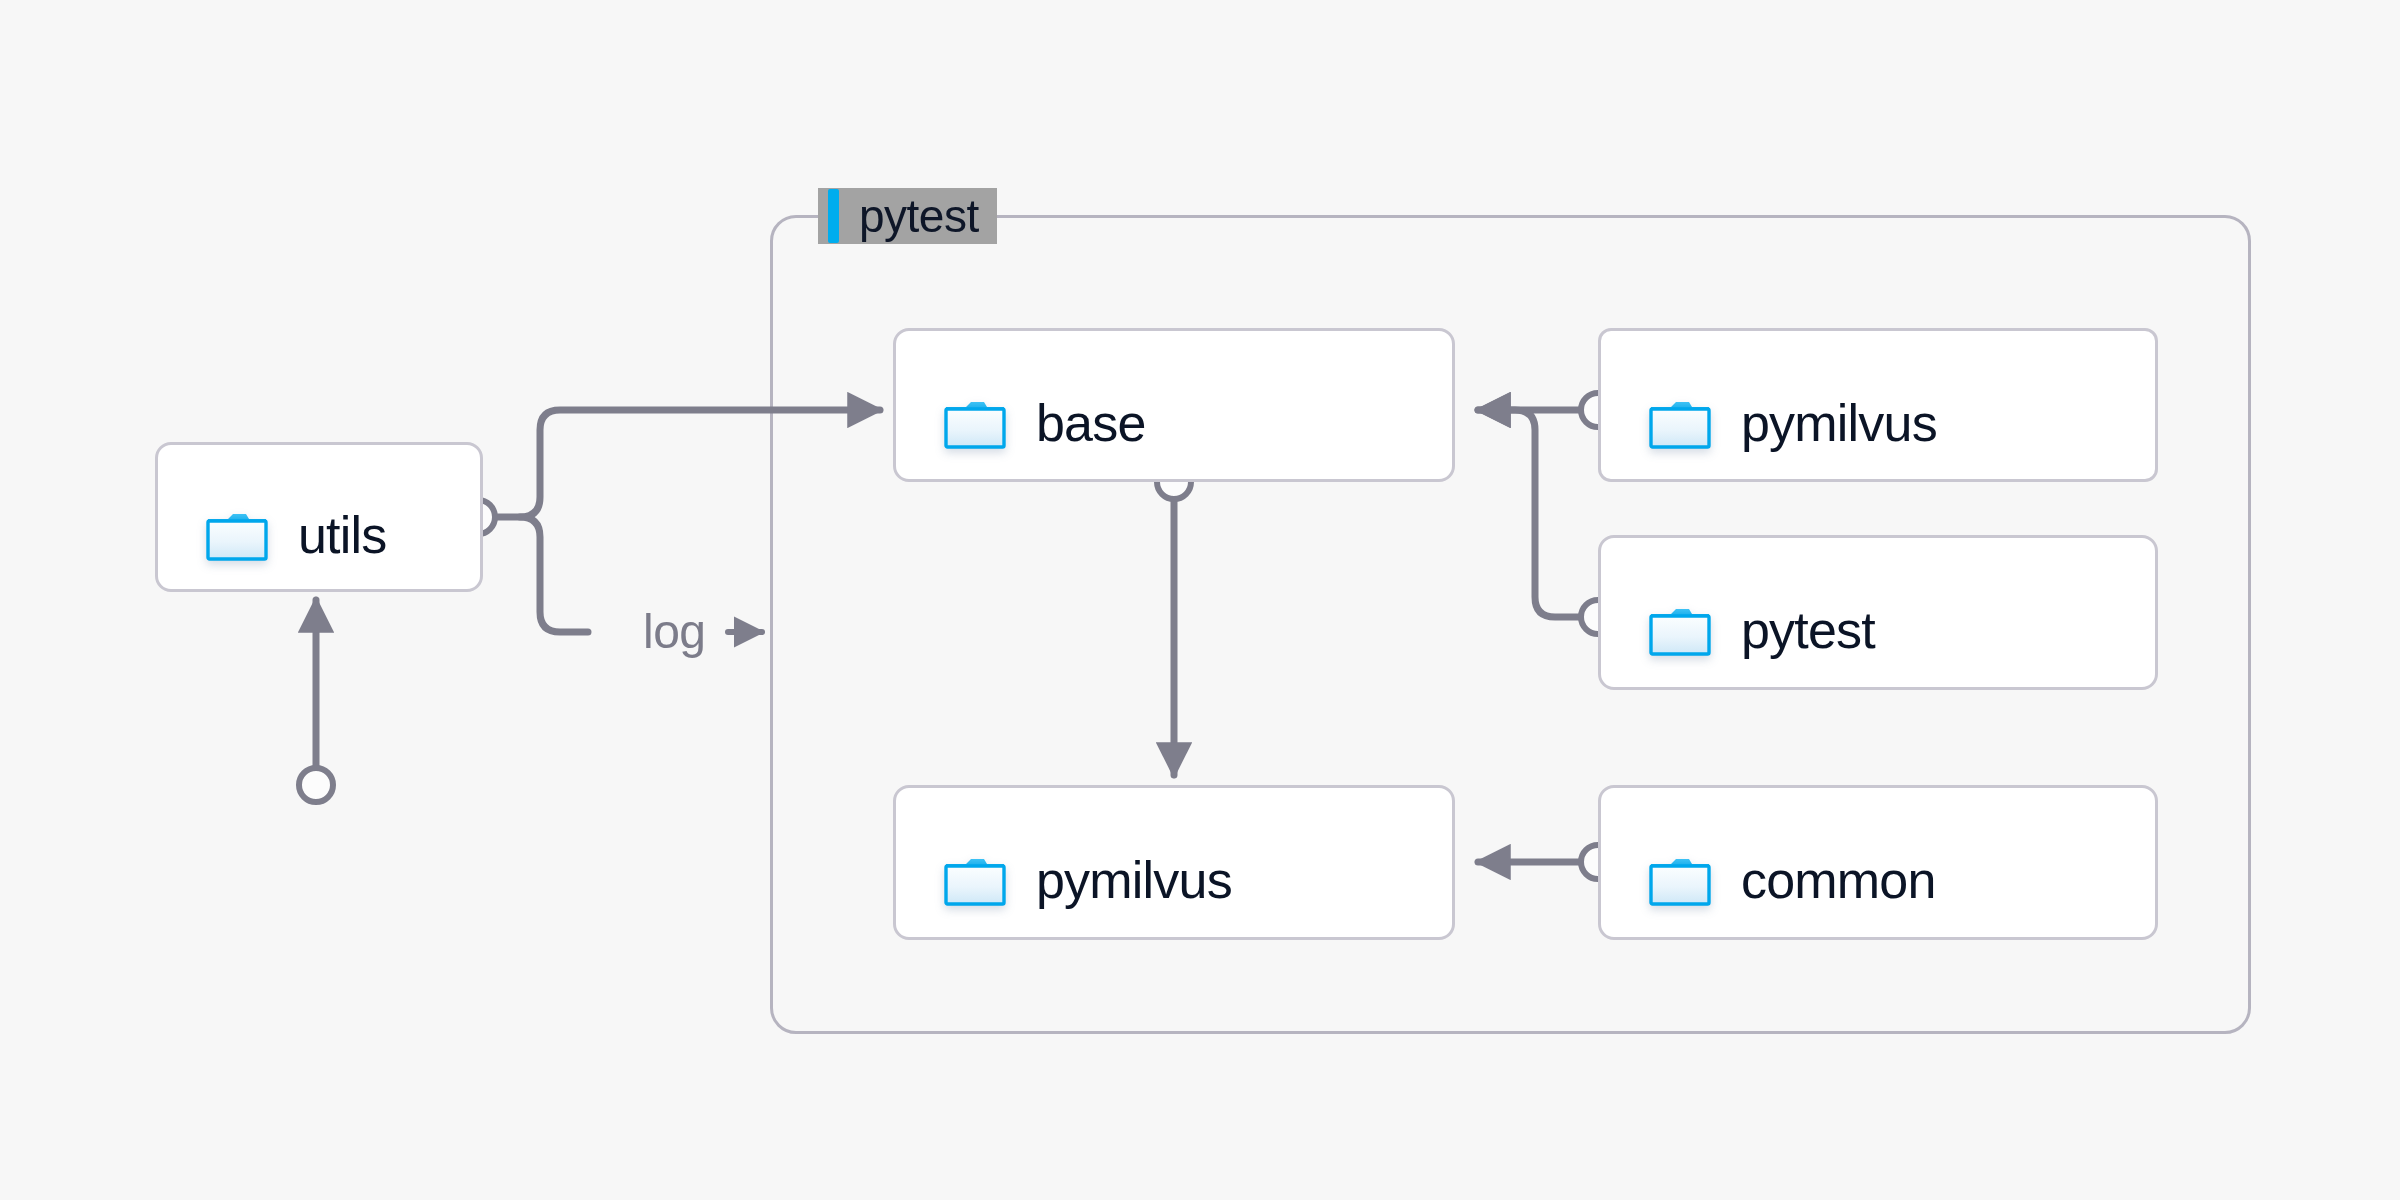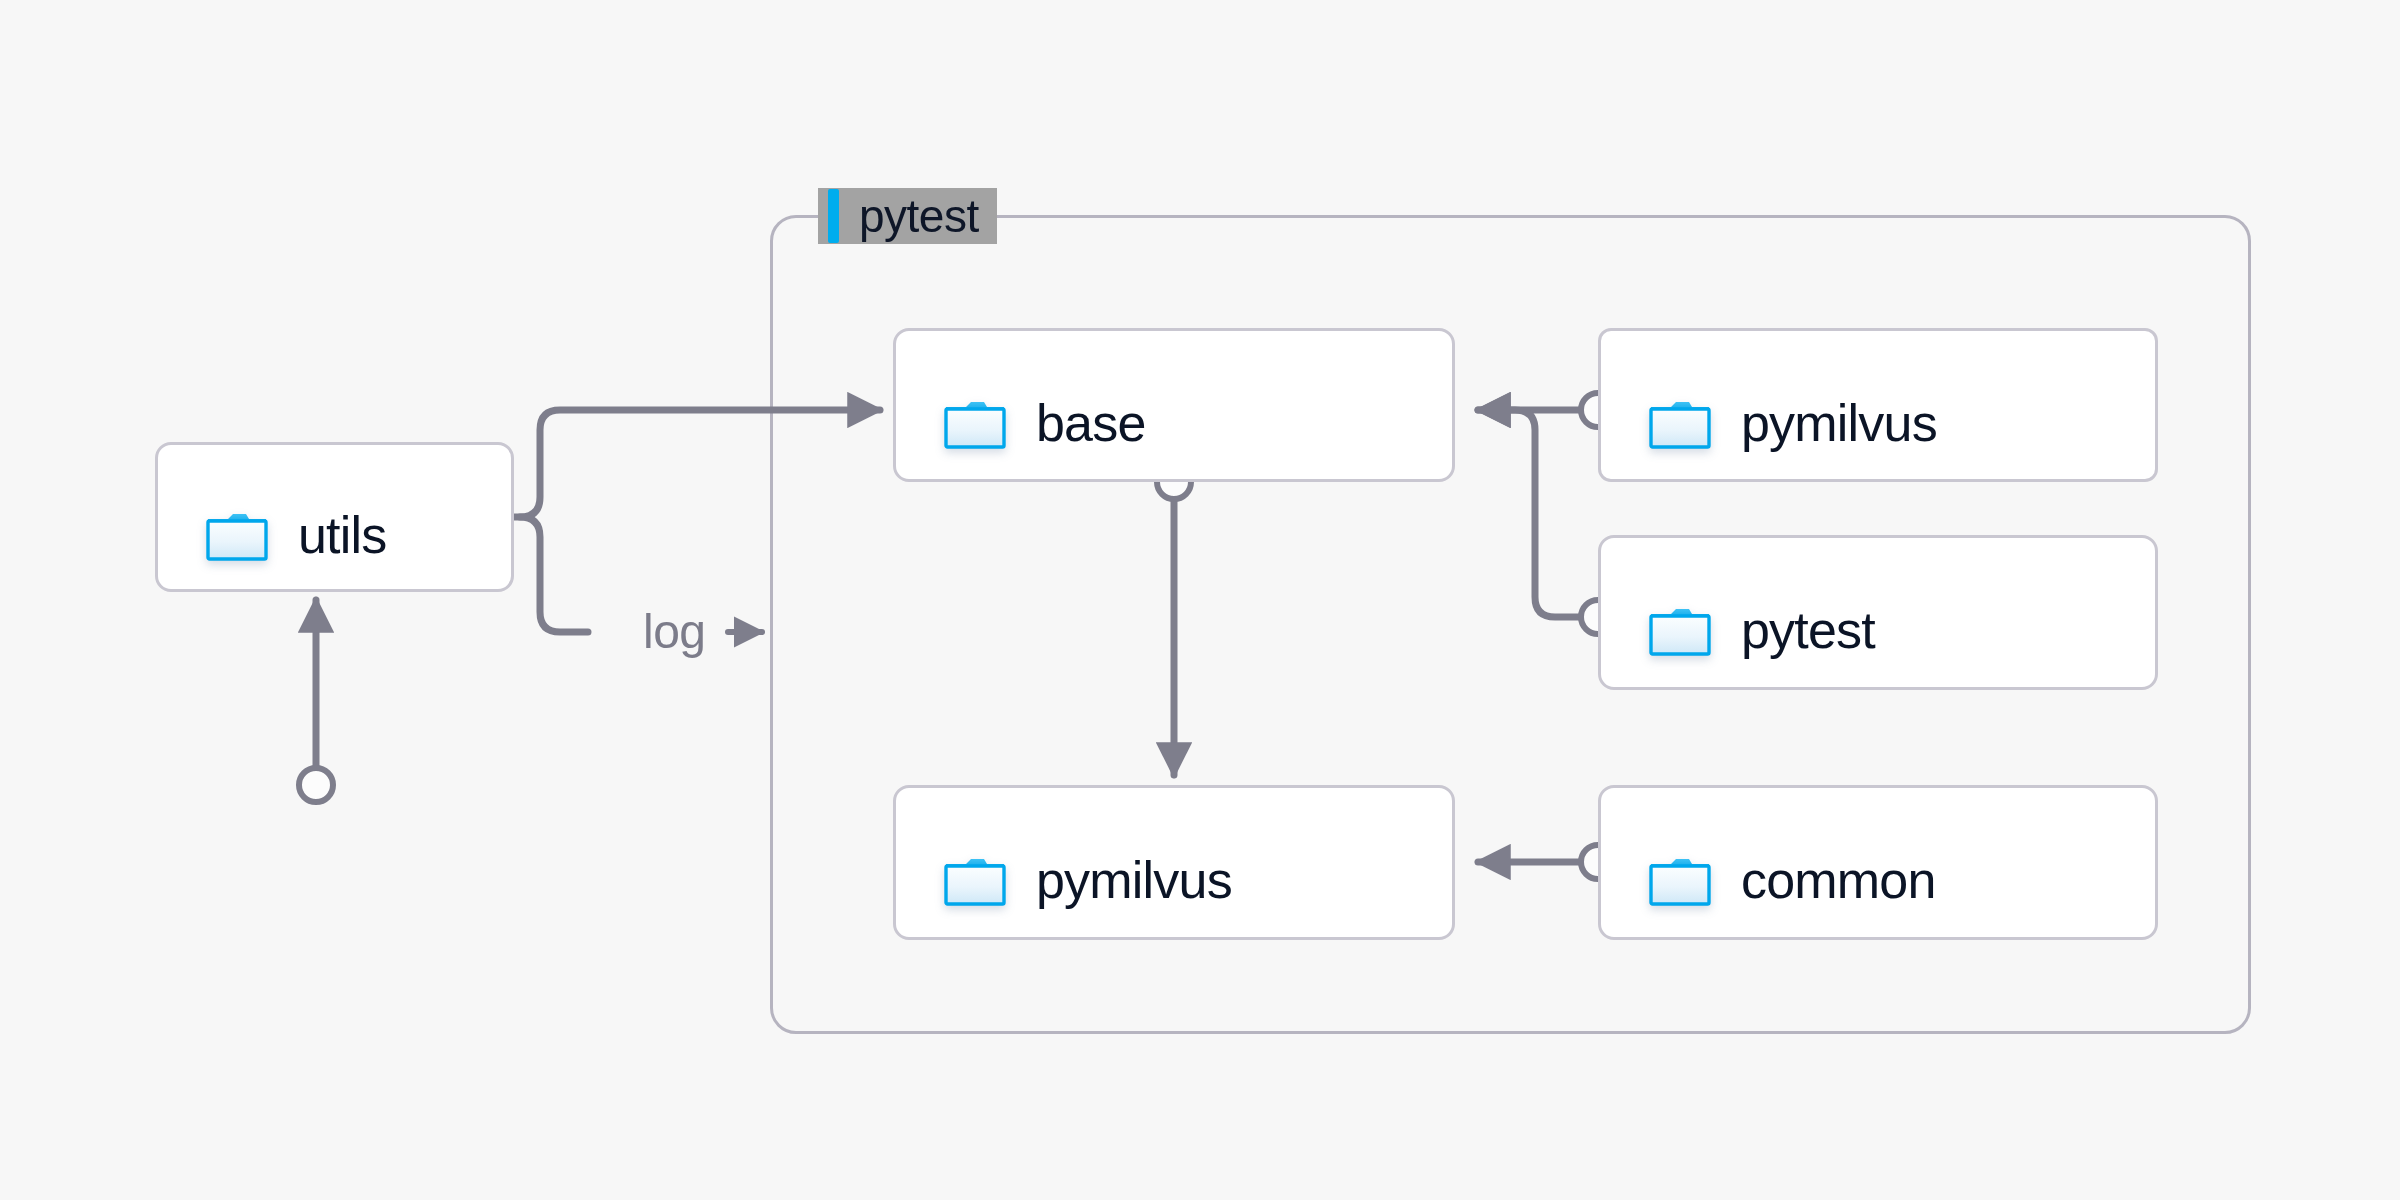--- a/index.html
+++ b/index.html
@@ -161,21 +161,21 @@
 
   <div class="group-box" style="left:770px; top:215px; width:1475px; height:813px;"></div>
 
   <div class="group-label" style="left:818px; top:188px;">
     <span class="group-label-bar"></span>
     <span class="group-label-text">pytest</span>
   </div>
 
   <div class="edge-label" style="left:600px; top:608px;">log</div>
 
-  <div class="node" style="left:155px; top:442px; width:359px; height:150px;">
+  <div class="node" style="left:155px; top:442px; width:328px; height:150px;">
     <div class="node-inner">
       <span class="folder-icon">
         <svg viewBox="0 0 62 52" width="62" height="52">
           <path d="M2 10 H22 L27 5 H40 L43 10 H60 V14 H2 Z" fill="url(#folder-tab-grad)"></path>
           <rect x="2" y="12" width="58" height="38" rx="1.5" fill="url(#folder-body-grad)" stroke="#00A7EC" stroke-width="3.4"></rect>
         </svg>
       </span>
       <span class="node-label">utils</span>
     </div>
   </div>

